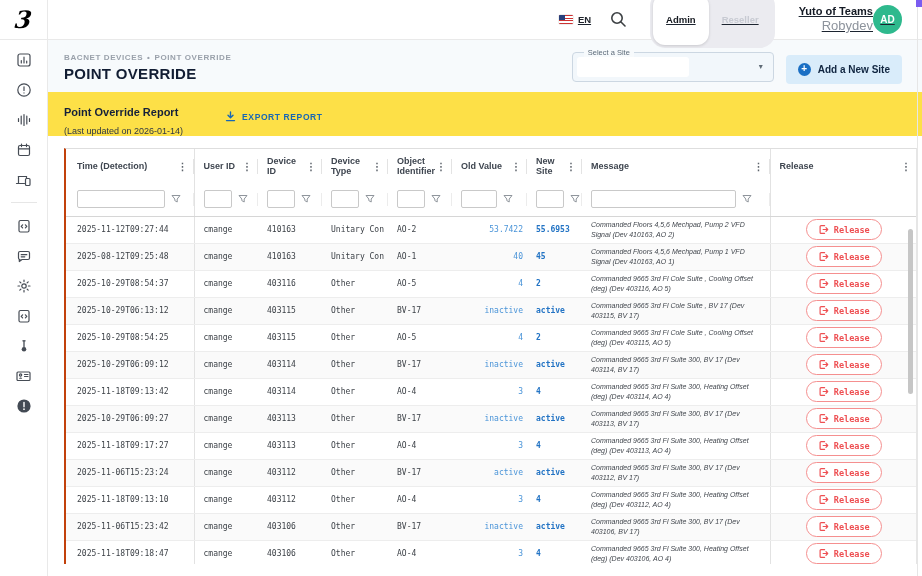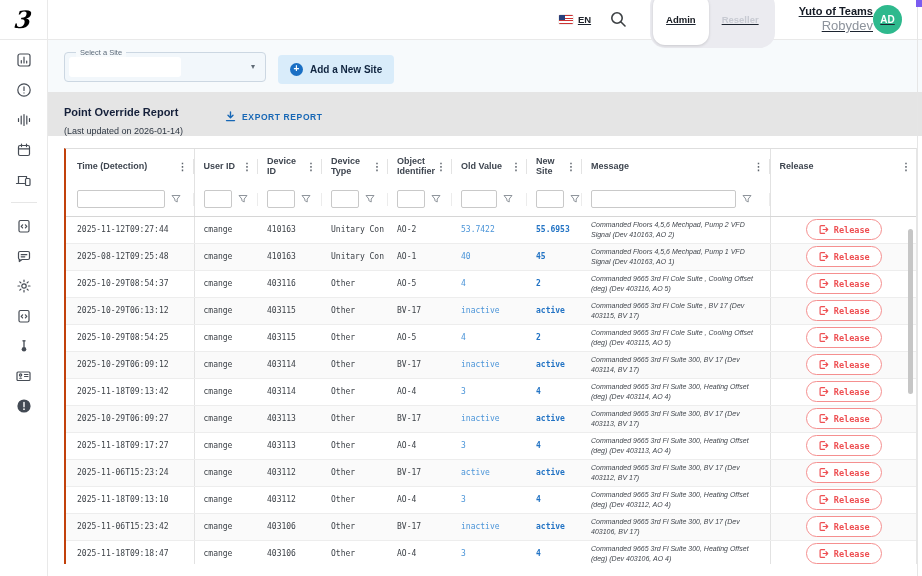--- a/index.html
+++ b/index.html
@@ -55,21 +55,21 @@
   .site-skeleton { width:112px; height:20px; margin-left:4px; background:#fff; border-radius:3px; }
   .site-caret { position:absolute; right:10px; top:9px; font-size:8px; color:#5f6b76; }
   .add-site { margin:15px 0 0 12px; height:29px; background:#d9ecfa; border:none; border-radius:4px;
               display:flex; align-items:center; gap:7px; padding:0 12px; cursor:pointer;
               font-family:inherit; font-size:10px; font-weight:800; color:#102540; }
   .plus-circle { width:13px; height:13px; border-radius:50%; background:#1a6fc4; color:#fff;
                  display:flex; align-items:center; justify-content:center; font-size:10px; font-weight:bold;
                  line-height:1; padding-bottom:1px; }
 
   
-  .report-head { display:flex; align-items:flex-start; padding:14px 16px 0; background:#e5e5e5; }
+  .report-head { display:flex; align-items:flex-start; padding:14px 16px 0; background:#fde047; }
   .report-title { font-size:11px; font-weight:800; color:#15203a; }
   .report-sub { font-size:9px; color:#2e3743; margin-top:8px; }
   .export { display:flex; align-items:center; gap:6px; border:none; background:none; cursor:pointer;
             margin-left:42px; margin-top:5px; font-family:inherit; font-size:8.5px; font-weight:bold;
             letter-spacing:.6px; color:#1767b5; }
 
   
   .table-wrap { position:relative; margin:12px 0 0 16px; width:853px; height:416px; overflow:hidden;
                 border-top:1px solid #dedede; border-left:2px solid #c2410c; border-right:1px solid #e6e6e6; }
   table { border-collapse:collapse; table-layout:fixed; width:851px; }
@@ -88,21 +88,21 @@
   tr.filters th:first-child .fcell { padding-left:11px; }
   .fi { height:18px; border:1px solid #c9c9c9; border-radius:2px; background:#fff; font-family:inherit; font-size:8px; padding:0 3px; }
   .w88{width:88px} .w28{width:28px} .w36{width:36px} .w145{width:145px}
   .funnel { flex:none; cursor:pointer; }
   .bl { border-left:1px solid #e2e2e2; }
   td { height:27px; border-bottom:1px solid #ededed; font-family:"DejaVu Sans Mono", monospace;
        font-size:8px; color:#3c4147; vertical-align:middle; padding:0 4px 0 9px;
        overflow:hidden; white-space:nowrap; }
   td.t-time { padding-left:11px; }
   tbody tr:nth-child(even) td { background:#fafafa; }
-  td.t-old { color:#4a94d8; }
+  td.t-old { color:#4a94d8;text-align:right; }
   td.t-new { color:#2273c4; font-weight:bold; }
   td.t-msg { font-family:"Liberation Sans", sans-serif; font-style:italic; font-size:7px; color:#41464d;
              white-space:normal; line-height:1.35; padding-right:10px; }
   td.t-rel { text-align:center; padding:0; }
   .release-btn { display:inline-flex; align-items:center; gap:5px; background:#fff; border:1px solid #f58f8f;
                  border-radius:12px; padding:4px 11px; color:#ee4f52; font-family:inherit; font-size:8.5px;
                  font-weight:bold; cursor:pointer; }
   .tscroll-thumb { position:absolute; right:3px; top:80px; width:5px; height:165px; border-radius:3px;
                    background:#c6c6c6; }
 
@@ -222,20 +222,26 @@
         <circle cx="8" cy="8" r="6.6" fill="#434a54"></circle>
         <path d="M8 4.4v4.4" stroke="#fff" stroke-width="1.4" stroke-linecap="round"></path>
         <circle cx="8" cy="11.2" r=".85" fill="#fff"></circle>
       </svg>
     </span>
   </nav>
 
   <main class="main">
 
     <div class="band">
+      <div class="crumbs">
+        <div class="breadcrumb">
+          <span>BACNET DEVICES</span><span class="sep">•</span><span>POINT OVERRIDE</span>
+        </div>
+        <div class="page-title">POINT OVERRIDE</div>
+      </div>
       <div class="band-right">
         <div class="site-select">
           <span class="site-label">Select a Site</span>
           <span class="site-skeleton"></span>
           <span class="site-caret">▾</span>
         </div>
         <button class="add-site">
           <span class="plus-circle">+</span>
           <span>Add a New Site</span>
         </button>

